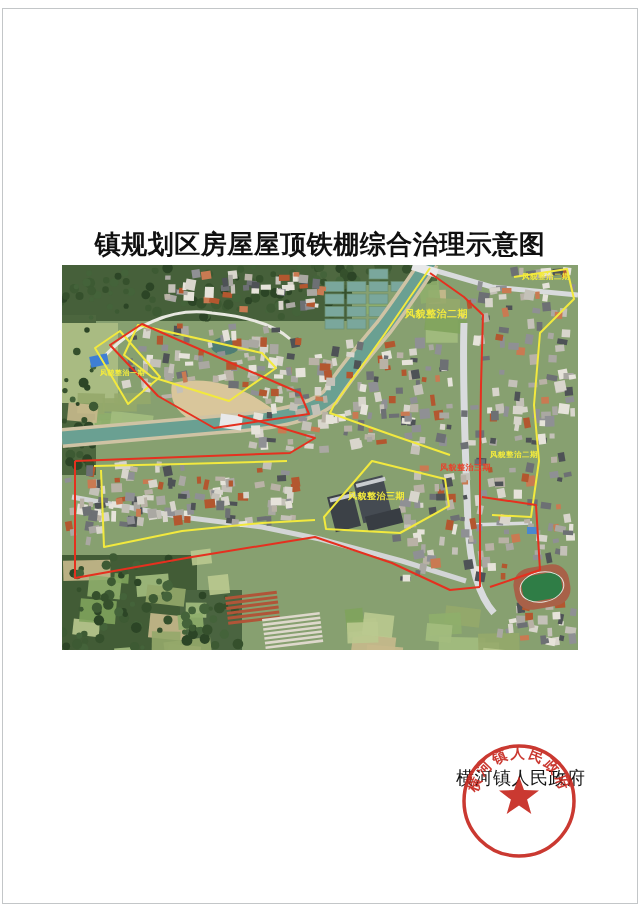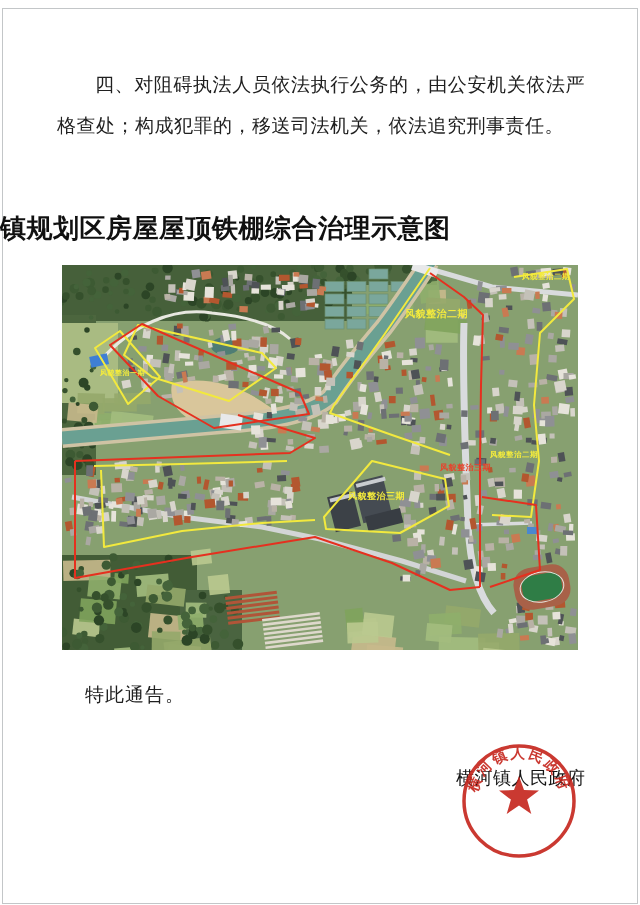--- a/index.html
+++ b/index.html
@@ -11,22 +11,22 @@
   .page-border{
     position:absolute;left:2px;top:8px;right:2px;bottom:1px;
     border:1px solid #c3c6c8;pointer-events:none;
   }
   .body-text{
     position:absolute;left:57px;right:55px;top:64px;margin:0;
     font-size:19px;line-height:41px;letter-spacing:0.5px;
     text-indent:2em;text-align:justify;color:#202020;
   }
   .map-title{
-    position:absolute;left:0;right:0;top:211px;margin:0;
-    font-size:26px;font-weight:bold;color:#101010;letter-spacing:0.5px;
+    position:absolute;left:0;right:0;top:211px;margin:16px;
+    text-align:center;font-size:26px;font-weight:bold;color:#101010;letter-spacing:0.5px;
   }
   .map-figure{
     position:absolute;left:62px;top:265px;width:516px;height:385px;margin:0;
     overflow:hidden;background:#7c9668;
   }
   .map-figure svg{display:block;}
   .closing{
     position:absolute;left:85px;top:682px;margin:0;font-size:19px;color:#202020;letter-spacing:1px;
   }
   .issuer{
@@ -41,21 +41,20 @@
   
   .ly{fill:none;stroke:var(--boundary-yellow,#f2e93e);stroke-width:2;stroke-linejoin:round;}
   .lr{fill:none;stroke:var(--boundary-red,#e5301f);stroke-width:2;stroke-linejoin:round;}
 </style>
 </head>
 <body>
 
 <div class="page">
   <div class="page-border"></div>
 
-  <p class="body-text">四、对阻碍执法人员依法执行公务的，由公安机关依法严格查处；构成犯罪的，移送司法机关，依法追究刑事责任。</p>
 
   <h1 class="map-title">镇规划区房屋屋顶铁棚综合治理示意图</h1>
 
   <figure class="map-figure">
     <svg id="mapSvg" width="516" height="385" viewBox="0 0 516 385" xmlns="http://www.w3.org/2000/svg">
 
       <rect x="0" y="0" width="516" height="385" fill="#87a070"></rect>
 
       <rect x="0" y="0" width="290" height="56" fill="#46603a"></rect>
       <rect x="0" y="50" width="34" height="160" fill="#4c663e"></rect>
@@ -1056,21 +1055,20 @@
           <text x="38" y="110" fill="#f5ec3c" font-size="7" font-weight="bold" letter-spacing="0.5">风貌整治一期</text>
           <text x="343" y="52" fill="#f5ec3c" font-size="10" font-weight="bold" letter-spacing="0.5">风貌整治二期</text>
           <text x="460" y="14" fill="#f5ec3c" font-size="7.5" font-weight="bold" letter-spacing="0.5">风貌整治二期</text>
           <text x="286" y="234" fill="#f5ec3c" font-size="9" font-weight="bold" letter-spacing="0.5">风貌整治三期</text>
           <text x="378" y="205" fill="#e8422c" font-size="8" font-weight="bold" letter-spacing="0.5">风貌整治三期</text>
           <text x="428" y="192" fill="#f5ec3c" font-size="7.5" font-weight="bold" letter-spacing="0.5">风貌整治二期</text>
         </g>
     </svg>
   </figure>
 
-  <p class="closing">特此通告。</p>
 
   <div class="issuer">横河镇人民政府</div>
 
   <svg class="seal" viewBox="-76 -69 152 138" xmlns="http://www.w3.org/2000/svg">
     <circle cx="0" cy="0" r="55" fill="none" stroke-width="3.5" stroke="#c5241b"></circle>
     <path id="sealArc" d="M -40,13.5 A 42.5,42.5 0 1 1 40,13.5" fill="none"></path>
     <text id="sealText" font-size="14.5" font-weight="bold" letter-spacing="2.5" text-anchor="middle" fill="#c5241b">
       <textPath id="sealTextPath" href="#sealArc" startOffset="50%">横河镇人民政府</textPath>
     </text>
     <polygon id="sealStar" points="0,-21 5,-6.9 20,-6.5 8.1,2.6 12.3,17 0,8.5 -12.3,17 -8.1,2.6 -20,-6.5 -5,-6.9" transform="translate(0 -4)" fill="#c5241b"></polygon>

